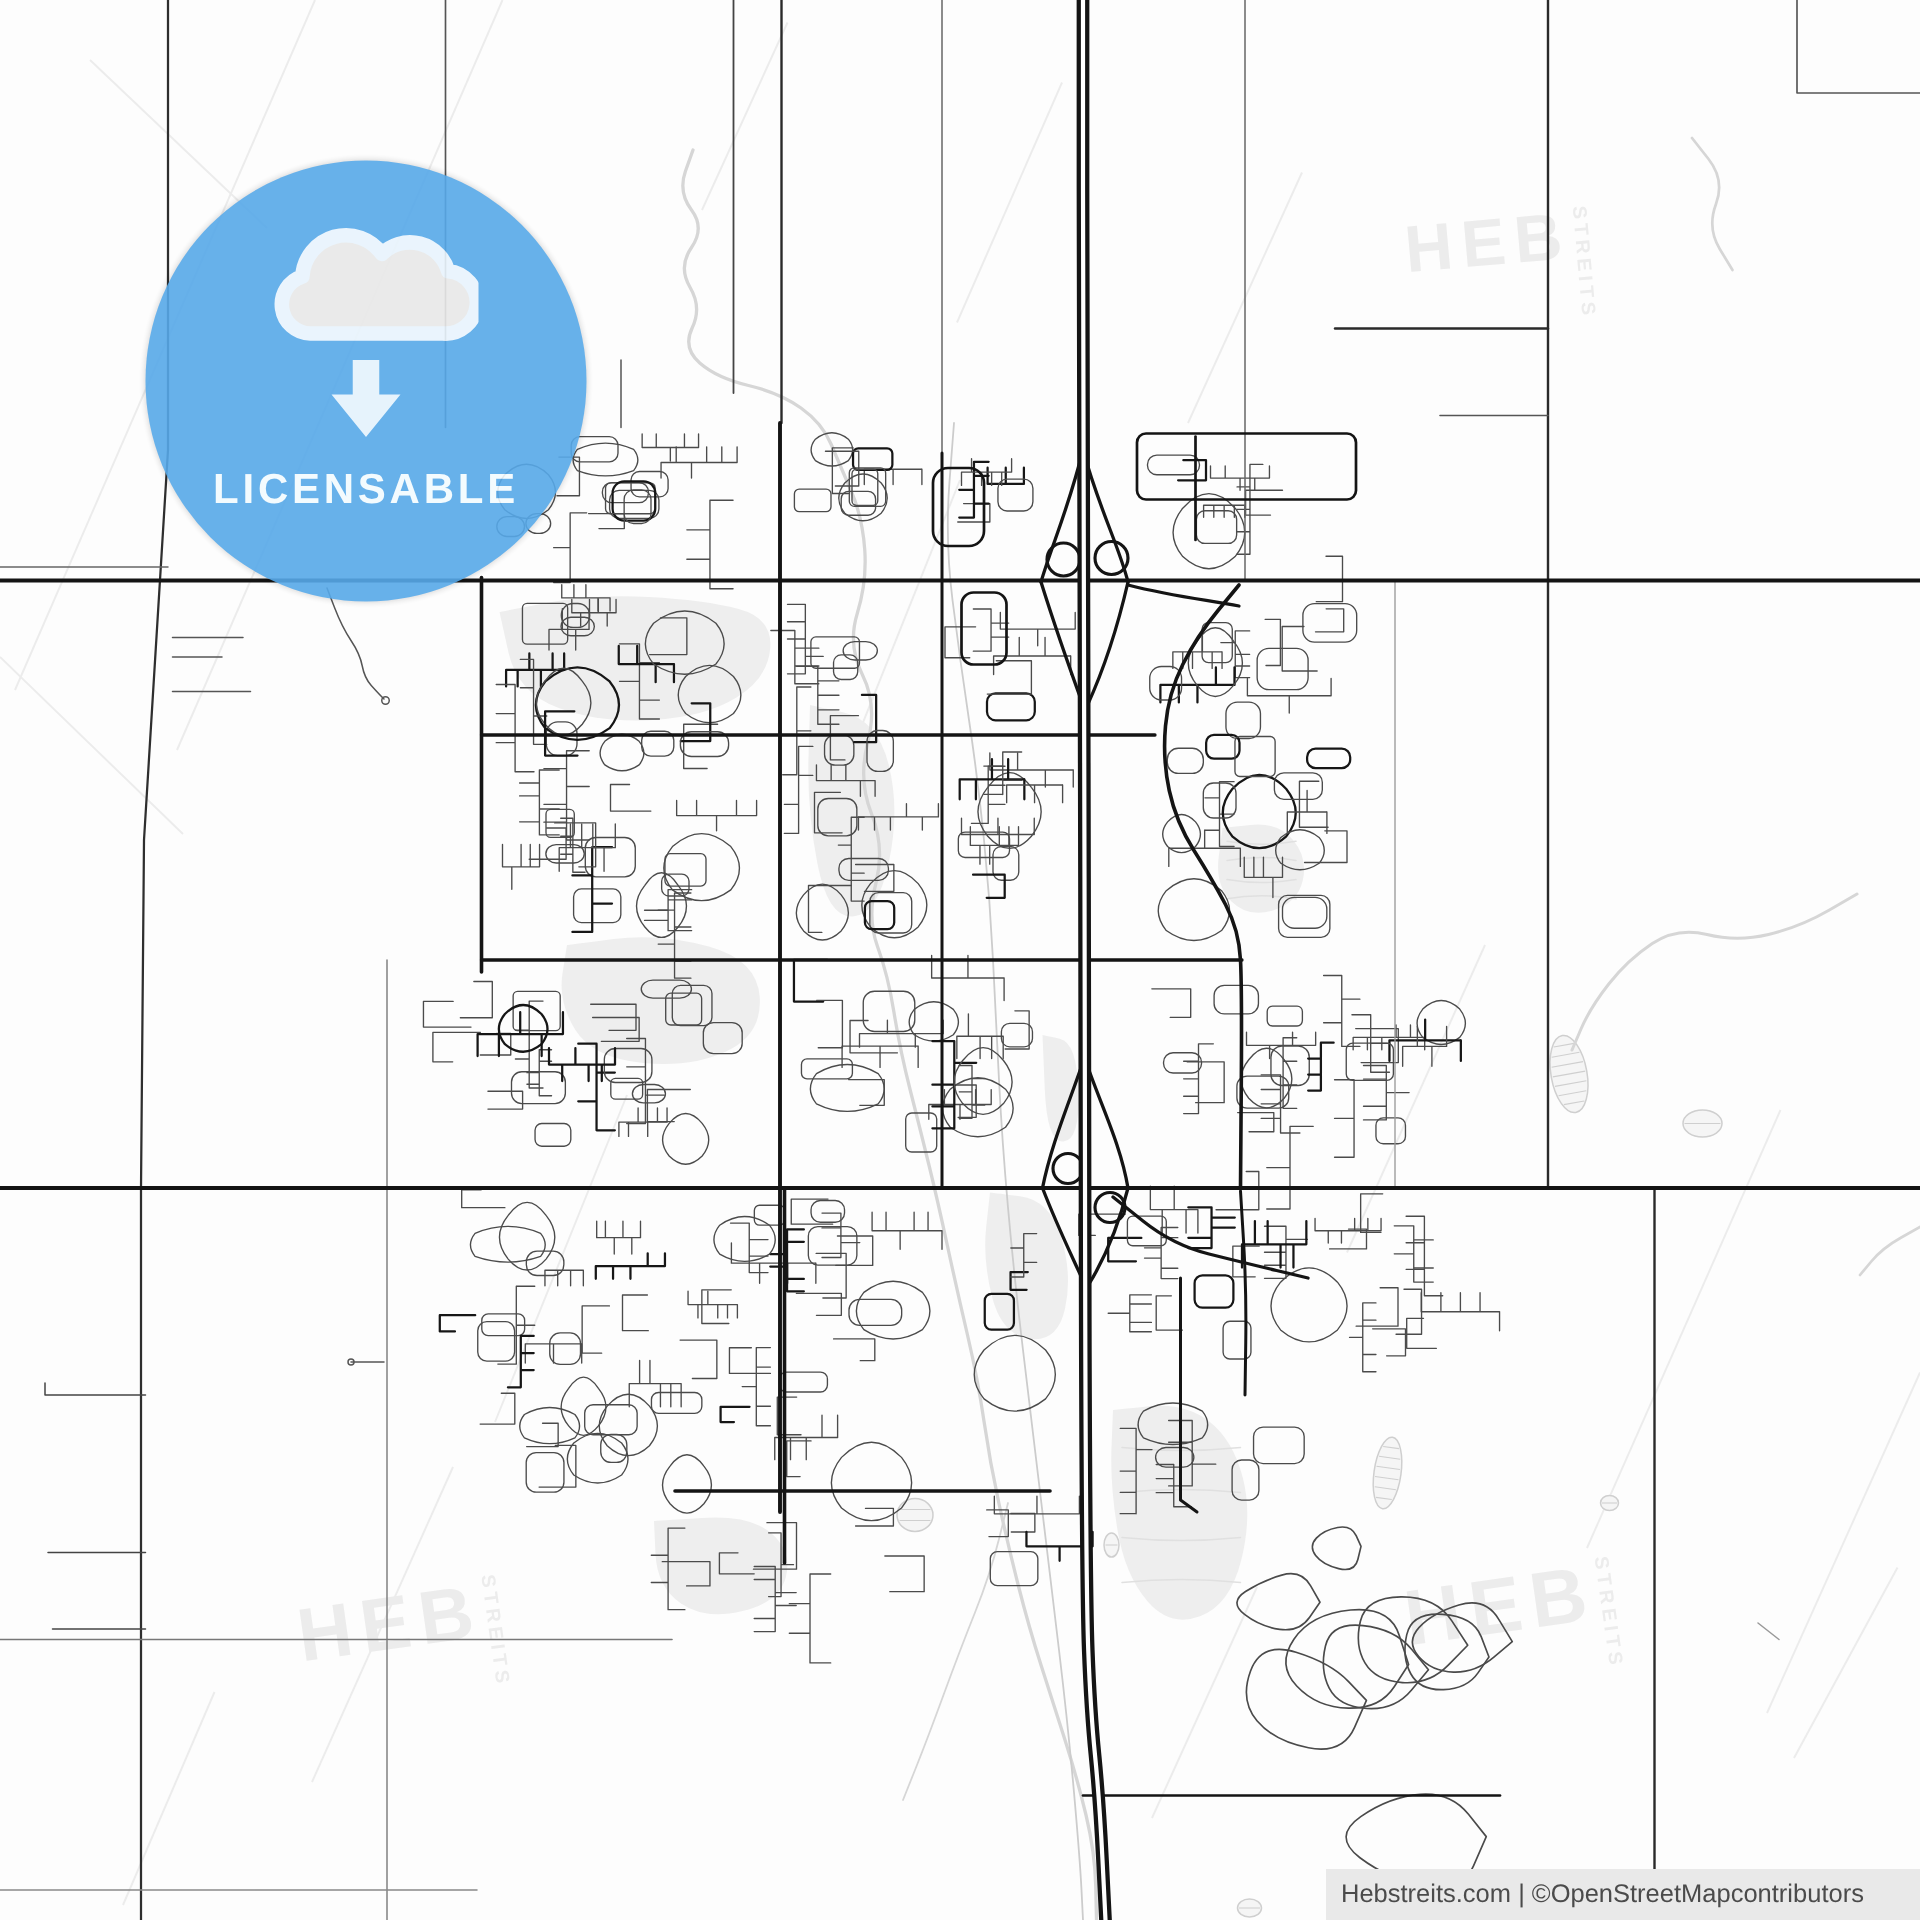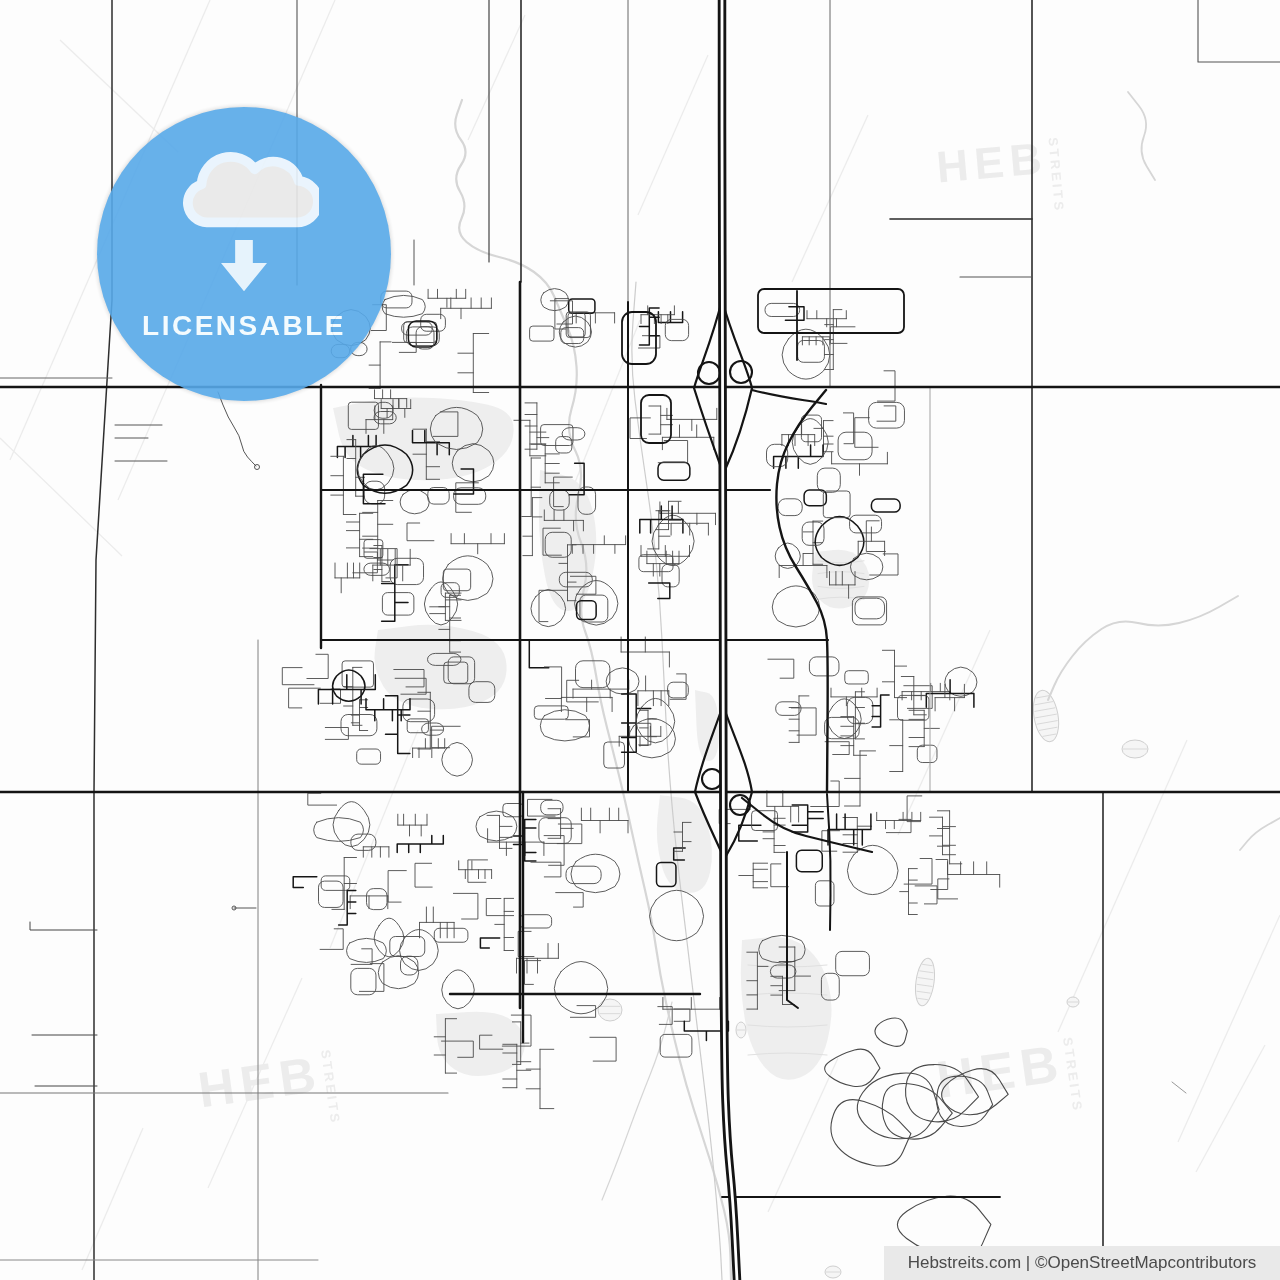--- a/index.html
+++ b/index.html
@@ -5,21 +5,21 @@
   html,body{margin:0;padding:0;}
   body{width:1280px;height:1280px;background:#fdfdfd;font-family:"Liberation Sans",sans-serif;overflow:hidden;}
   #stage{position:relative;width:1280px;height:1280px;background:#fdfdfd;overflow:hidden;}
   .wm{position:absolute;z-index:0;display:flex;align-items:flex-start;color:#ececec;font-weight:bold;pointer-events:none;white-space:nowrap;}
   .wm .wm-main{line-height:1;letter-spacing:6px;}
   .wm .wm-sub{writing-mode:vertical-rl;font-size:13px;letter-spacing:3px;margin-top:2px;color:#ececec;}
   #map{position:absolute;left:0;top:0;z-index:1;}
   #badge{position:absolute;z-index:2;border-radius:50%;box-shadow:0 0 5px rgba(0,0,0,0.22);}
   #badge .badge-icon{position:absolute;left:50%;top:34px;transform:translateX(-50%);}
   #badge .badge-label{position:absolute;left:0;right:0;top:203px;text-align:center;font-weight:bold;font-size:28px;letter-spacing:2.5px;}
-  #attribution{position:absolute;right:0;bottom:0;z-index:3;height:34px;display:flex;align-items:center;justify-content:center;font-size:17px;padding:0 10px;box-sizing:border-box;}
+  #attribution{position:absolute;right:0;bottom:0;z-index:3;height:34px;display:flex;align-items:center;font-size:17px;padding:0 10px;box-sizing:border-box;}
   #attribution .bold{font-weight:normal;}
 </style>
 </head>
 <body>
 
 <div id="stage">
 
   <div class="wm" id="wm0" style="left: 938px; top: 140px; transform: rotate(-5deg);">
     <span class="wm-main" style="font-size: 44px;">HEB</span>
     <span class="wm-sub">STREITS</span>

